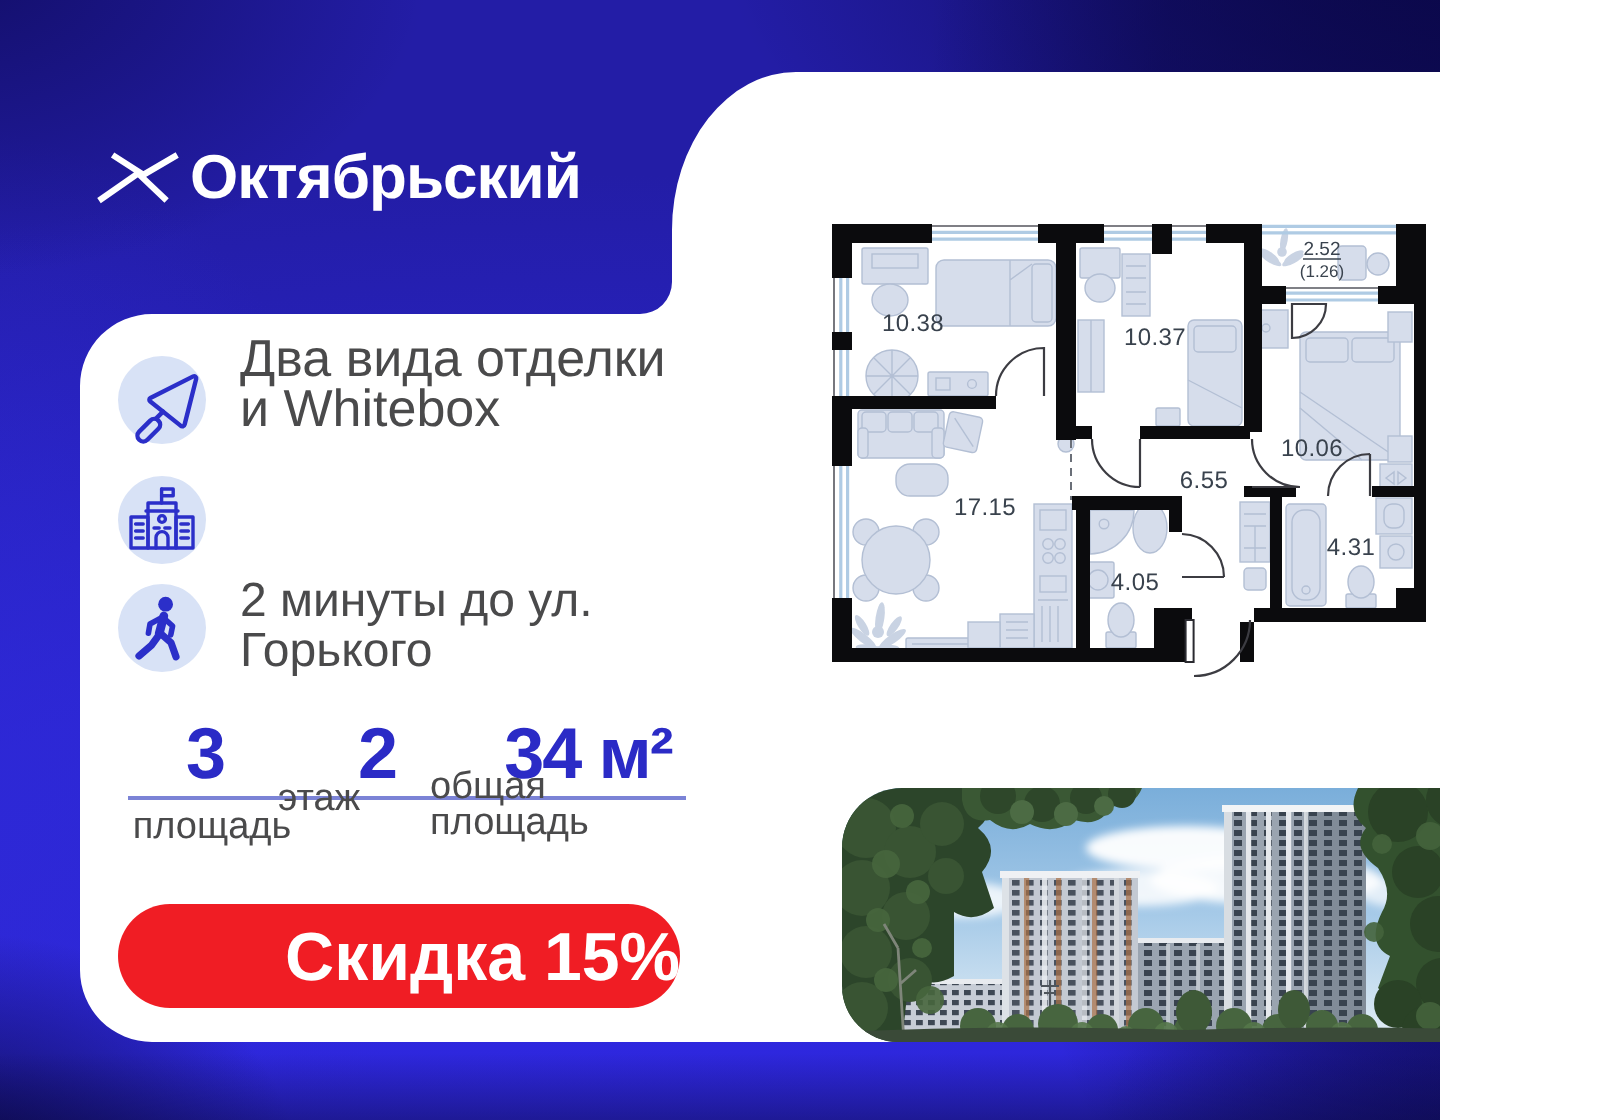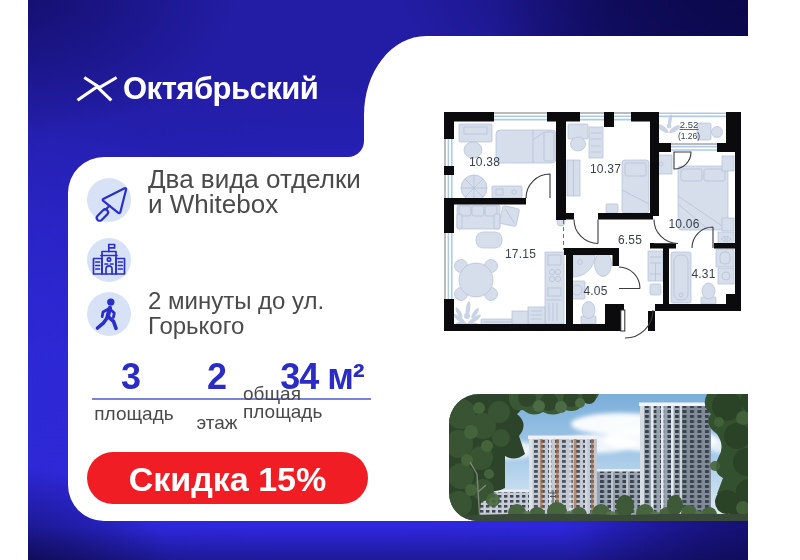--- a/index.html
+++ b/index.html
@@ -8,21 +8,20 @@
 background:
  linear-gradient(180deg, rgba(10,8,60,0) 94%, rgba(10,8,60,.45) 100%),
  radial-gradient(380px 250px at -3% -3%, rgba(14,10,88,.78) 0%, rgba(14,10,88,0) 62%),
  radial-gradient(480px 980px at 108% 22%, rgba(10,7,70,.88) 0%, rgba(10,7,70,.55) 42%, rgba(10,7,70,0) 66%),
  radial-gradient(600px 350px at 104% -8%, rgba(8,5,64,.9) 0%, rgba(8,5,64,0) 65%),
  radial-gradient(260px 170px at -3% 103%, rgba(10,8,70,.85) 0%, rgba(10,8,70,0) 65%),
  radial-gradient(300px 200px at 103% 103%, rgba(12,9,80,.55) 0%, rgba(12,9,80,0) 65%),
  radial-gradient(340px 520px at -2% 72%, rgba(46,41,214,.75) 0%, rgba(46,41,214,0) 65%),
  radial-gradient(1350px 740px at 42% 108%, #2F28E2 0%, #2C26D5 38%, rgba(43,38,204,0) 70%),
  #231DA6;
-margin-left: 28px;
 }
 .abs{position:absolute;}
 </style>
 </head>
 <body>
 <div id="stage">
 
 <svg class="abs" style="left:0;top:0" width="800" height="560" viewBox="0 0 800 560">
 <path d="M76,157 H304 L320,157 A16,16 0 0 0 336,141 V115 A62,79 0 0 1 398,36 H737 A30,30 0 0 1 767,66 V493 A28,28 0 0 1 739,521 H76 A36,36 0 0 1 40,485 V193 A36,36 0 0 1 76,157 Z" fill="#ffffff"></path>
 </svg>
@@ -77,24 +76,24 @@
 
 <div class="abs" style="left:120px;top:288px;font-size:24px;line-height:25px;color:#4A4A4B">2 минуты до ул.<br>Горького</div>
 
 <div class="abs" style="left:53px;top:359px;width:100px;text-align:center;font-size:36px;line-height:36px;font-weight:bold;color:#2B2BC6">3</div>
 <div class="abs" style="left:139px;top:359px;width:100px;text-align:center;font-size:36px;line-height:36px;font-weight:bold;color:#2B2BC6">2</div>
 <div class="abs" style="left:219px;top:359px;width:150px;text-align:center;font-size:36px;line-height:36px;font-weight:bold;color:#2B2BC6;letter-spacing:-1px">34 м²</div>
 
 <div class="abs" style="left:64px;top:398px;width:279px;height:2px;background:#7B83D6"></div>
 
 <div class="abs" style="left:56px;top:405px;width:100px;text-align:center;font-size:19px;line-height:17.5px;color:#4A4A4B">площадь</div>
-<div class="abs" style="left:139px;top:414px;width:100px;text-align:center;font-size:19px;line-height:17.5px;color:#4A4A4B">этаж</div>
+<div class="abs" style="left:139px;top:391px;width:100px;text-align:left;font-size:19px;line-height:17.5px;color:#4A4A4B">этаж</div>
 <div class="abs" style="left:215px;top:385px;width:150px;text-align:left;font-size:19px;line-height:17.5px;color:#4A4A4B">общая<br>площадь</div>
 
-<div class="abs" style="left:59px;top:452px;width:281px;height:52px;border-radius:26px;background:#F01D24;color:#fff;font-size:34px;font-weight:bold;text-align:center;line-height:55px">Скидка 15%</div>
+<div class="abs" style="left:59px;top:452px;width:281px;height:52px;border-radius:26px;background:#F01D24;color:#fff;font-size:34px;font-weight:bold;text-align:right;line-height:55px">Скидка 15%</div>
 
 <svg id="plan" class="abs" style="left:408px;top:104px" width="348" height="244" viewBox="408 104 348 244">
 <style>
 .w{fill:#0b0b0d;}
 .f{fill:#D6DDEB;}
 .f2{fill:#CDD6E6;}
 .fs{fill:#D6DDEB;stroke:#B3BFD4;stroke-width:.7;}
 .ln{fill:none;stroke:#B3BFD4;stroke-width:.7;}
 .dr{fill:none;stroke:#3c3c42;stroke-width:1.1;}
 .win{stroke:#AFCBE4;stroke-width:1.6;fill:none;}

